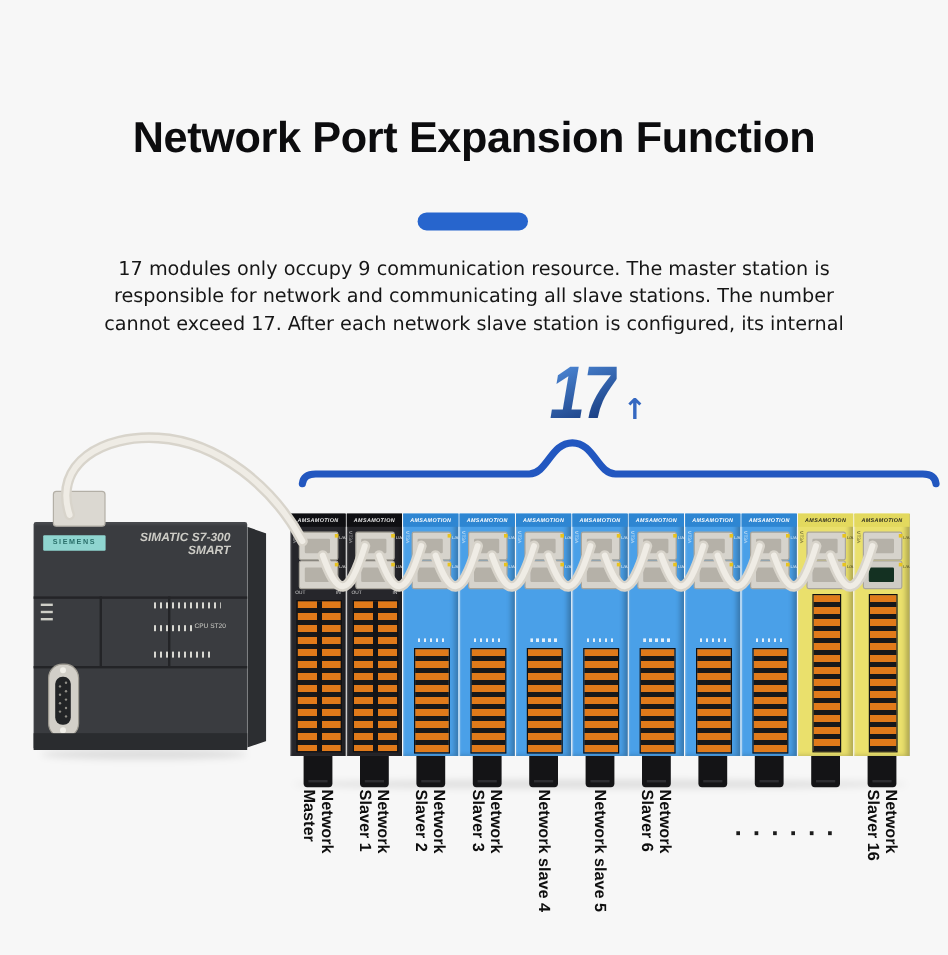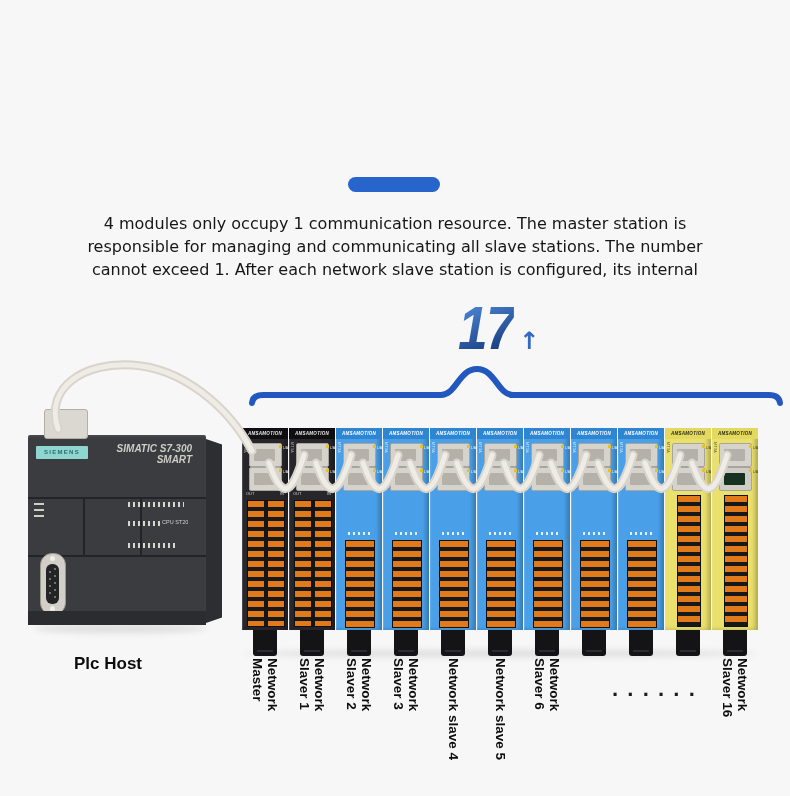--- a/index.html
+++ b/index.html
@@ -88,26 +88,27 @@
   #labels{position:absolute;left:0;top:0;z-index:3;}
   .mlabel{position:absolute;top:658px;width:120px;transform:rotate(90deg);transform-origin:0 0;
           font-size:13.5px;line-height:15px;font-weight:bold;color:#0e0e0e;white-space:nowrap;}
   .dots{position:absolute;left:612px;top:682px;font-size:22px;font-weight:bold;letter-spacing:8px;color:#1c1c1c;}
 </style>
 </head>
 <body>
 
 <div class="page">
 
+  <h1 class="title">Network Port Expansion Function</h1>
   <div class="pill"></div>
 
   <div class="desc">
-    <div>4 modules only occupy 1 communication resource. The master station is</div>
-    <div>responsible for managing and communicating all slave stations. The number</div>
-    <div>cannot exceed 1. After each network slave station is configured, its internal</div>
+    <div>17 modules only occupy 9 communication resource. The master station is</div>
+    <div>responsible for network and communicating all slave stations. The number</div>
+    <div>cannot exceed 17. After each network slave station is configured, its internal</div>
   </div>
 
   <div class="count">17</div>
   <div class="count-arrow">↑</div>
 
   <div class="shadow" style="left:34px;top:624px;width:172px;height:9px;"></div>
   <div class="shadow" style="left:244px;top:650px;width:512px;height:7px;"></div>
 
   <div class="plc-side"></div>
   <div class="plc">
@@ -137,21 +138,20 @@
         <div class="pin" style="left:13px;top:35px;"></div>
       <div class="pin" style="left:13px;top:42px;"></div>
       <div class="pin" style="left:8px;top:17px;"></div>
         <div class="pin" style="left:8px;top:24px;"></div>
       <div class="pin" style="left:8px;top:31px;"></div>
         <div class="pin" style="left:8px;top:38px;"></div>
       <div class="screw" style="top:52px;"></div>
     </div>
     <div class="plc-bottom"></div>
   </div>
-  <div class="plc-label">Plc Host</div>
 
   <div id="modules">
       <div class="module black" style="left: 242px;">
         <div class="mhead">AMSAMOTION</div>
         <div class="mmodel">MT3A</div>
         <div class="port p1">
           <i class="led"></i>
           <span class="la">L/A</span>
         </div>
         <div class="port p2">

